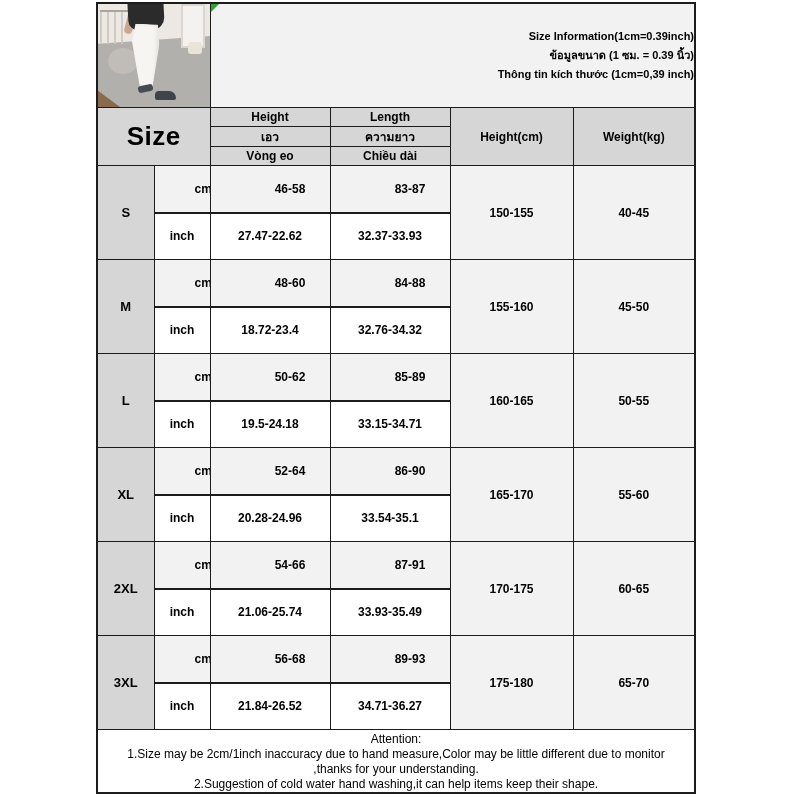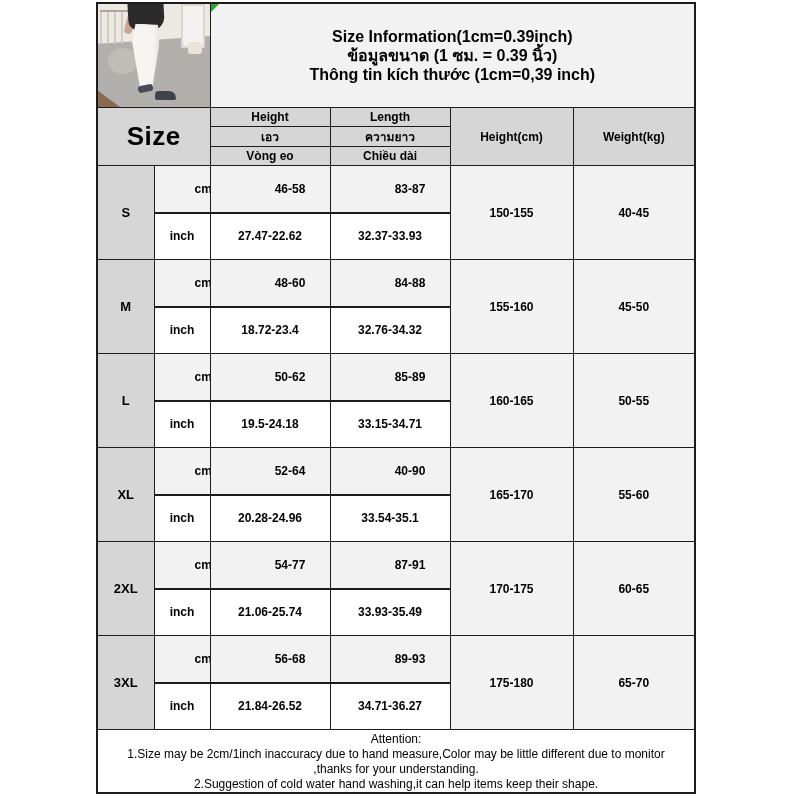--- a/index.html
+++ b/index.html
@@ -23,21 +23,21 @@
   tr.attention-row { height: 62px; padding-left: 19px; }
 
   .hdr { background: var(--header-bg, #d6d6d6); }
   .light { background: var(--row-alt-bg, #f2f2f2); }
   .size-hdr { font-size: 26px; letter-spacing: 0.5px; }
   .size-cell { background: var(--header-bg, #d6d6d6); font-size: 13px; }
   td.thick { border-bottom-width: 2px; padding-left: 40px; }
 
   .title-cell {
     background: var(--row-alt-bg, #f2f2f2);
-    font-size: 16px; line-height: 19px; position: relative;
+    font-size: 11px; line-height: 19px; position: relative; text-align: right;
   }
   .corner-flag {
     position: absolute; top: 0; left: 0; width: 0; height: 0;
     border-top: 8px solid var(--indicator-green, #2da52d);
     border-right: 8px solid transparent;
   }
 
   .attention-cell { font-weight: normal; font-size: 12px; line-height: 15px; vertical-align: top; padding: 2px 1px 0 1px; background: #fff; }
   .attention-cell .note { margin: 0 12px; }
 
@@ -154,34 +154,34 @@
     <tr class="drow">
       <td>inch</td>
       <td>19.5-24.18</td>
       <td>33.15-34.71</td>
     </tr>
 
     <tr class="drow">
       <td rowspan="2" class="size-cell">XL</td>
       <td class="light thick">cm</td>
       <td class="light thick">52-64</td>
-      <td class="light thick">40-90</td>
+      <td class="light thick">86-90</td>
       <td rowspan="2" class="light">165-170</td>
       <td rowspan="2" class="light">55-60</td>
     </tr>
     <tr class="drow">
       <td>inch</td>
       <td>20.28-24.96</td>
       <td>33.54-35.1</td>
     </tr>
 
     <tr class="drow">
       <td rowspan="2" class="size-cell">2XL</td>
       <td class="light thick">cm</td>
-      <td class="light thick">54-77</td>
+      <td class="light thick">54-66</td>
       <td class="light thick">87-91</td>
       <td rowspan="2" class="light">170-175</td>
       <td rowspan="2" class="light">60-65</td>
     </tr>
     <tr class="drow">
       <td>inch</td>
       <td>21.06-25.74</td>
       <td>33.93-35.49</td>
     </tr>
 

